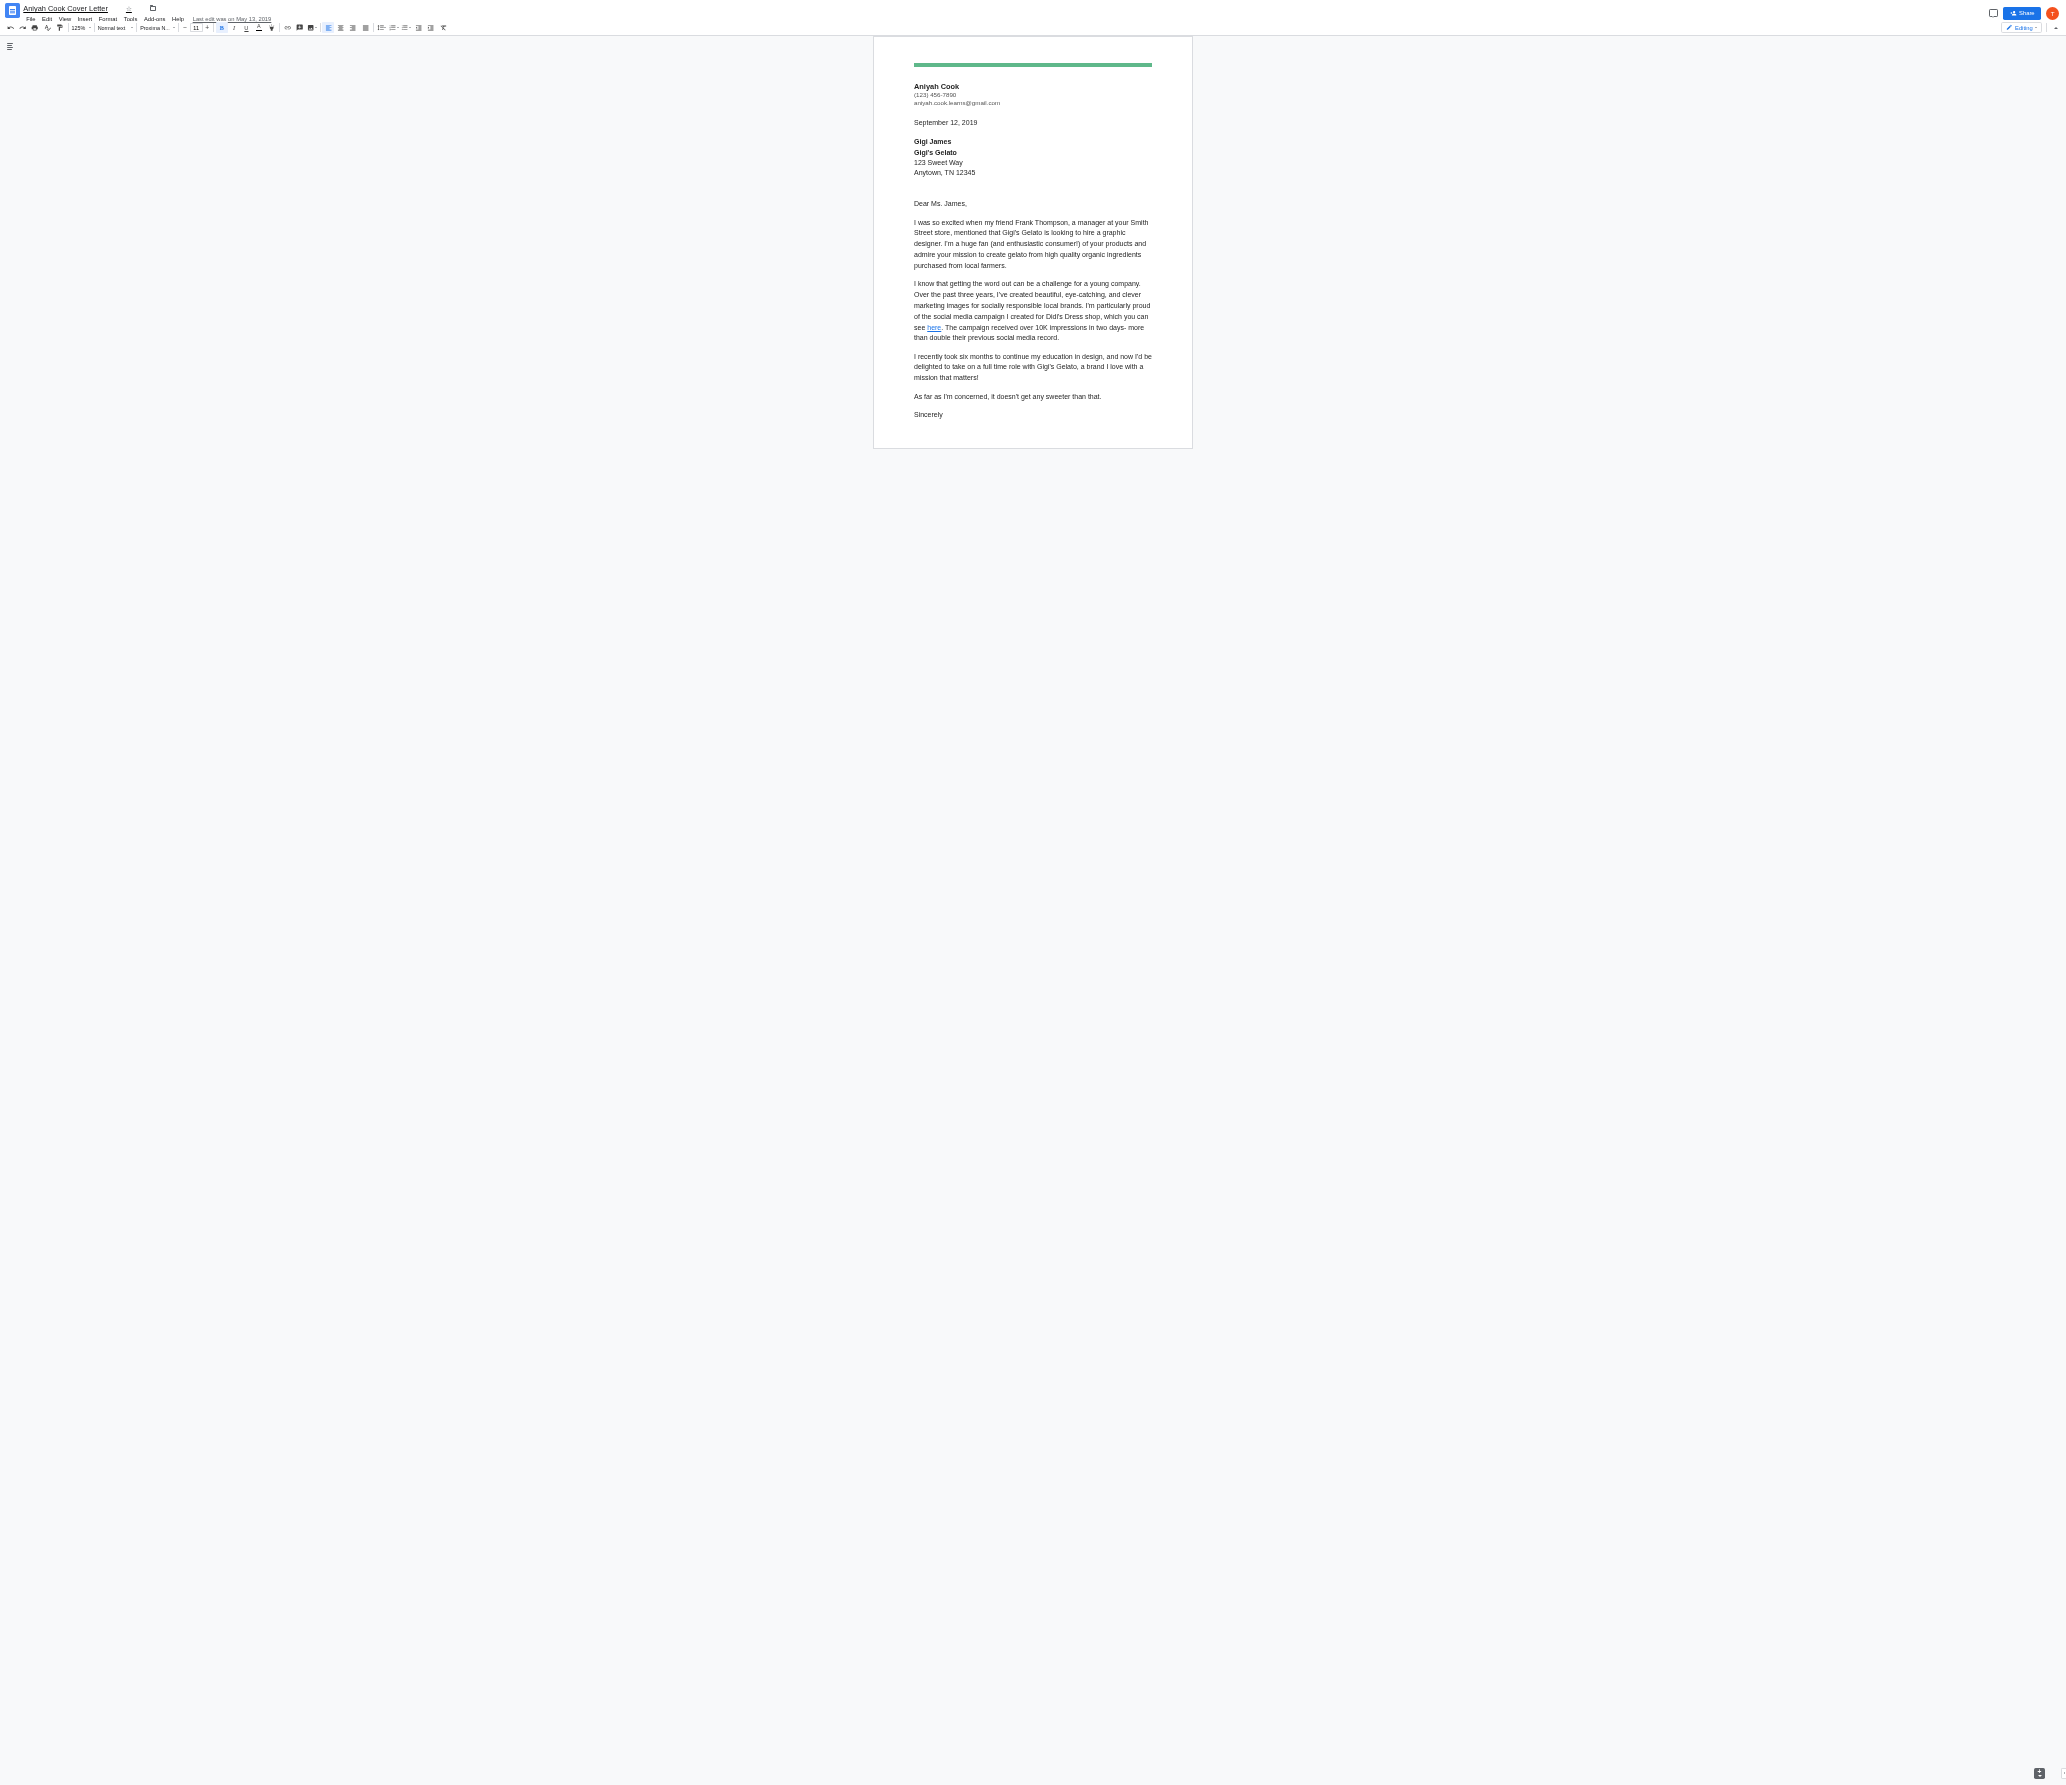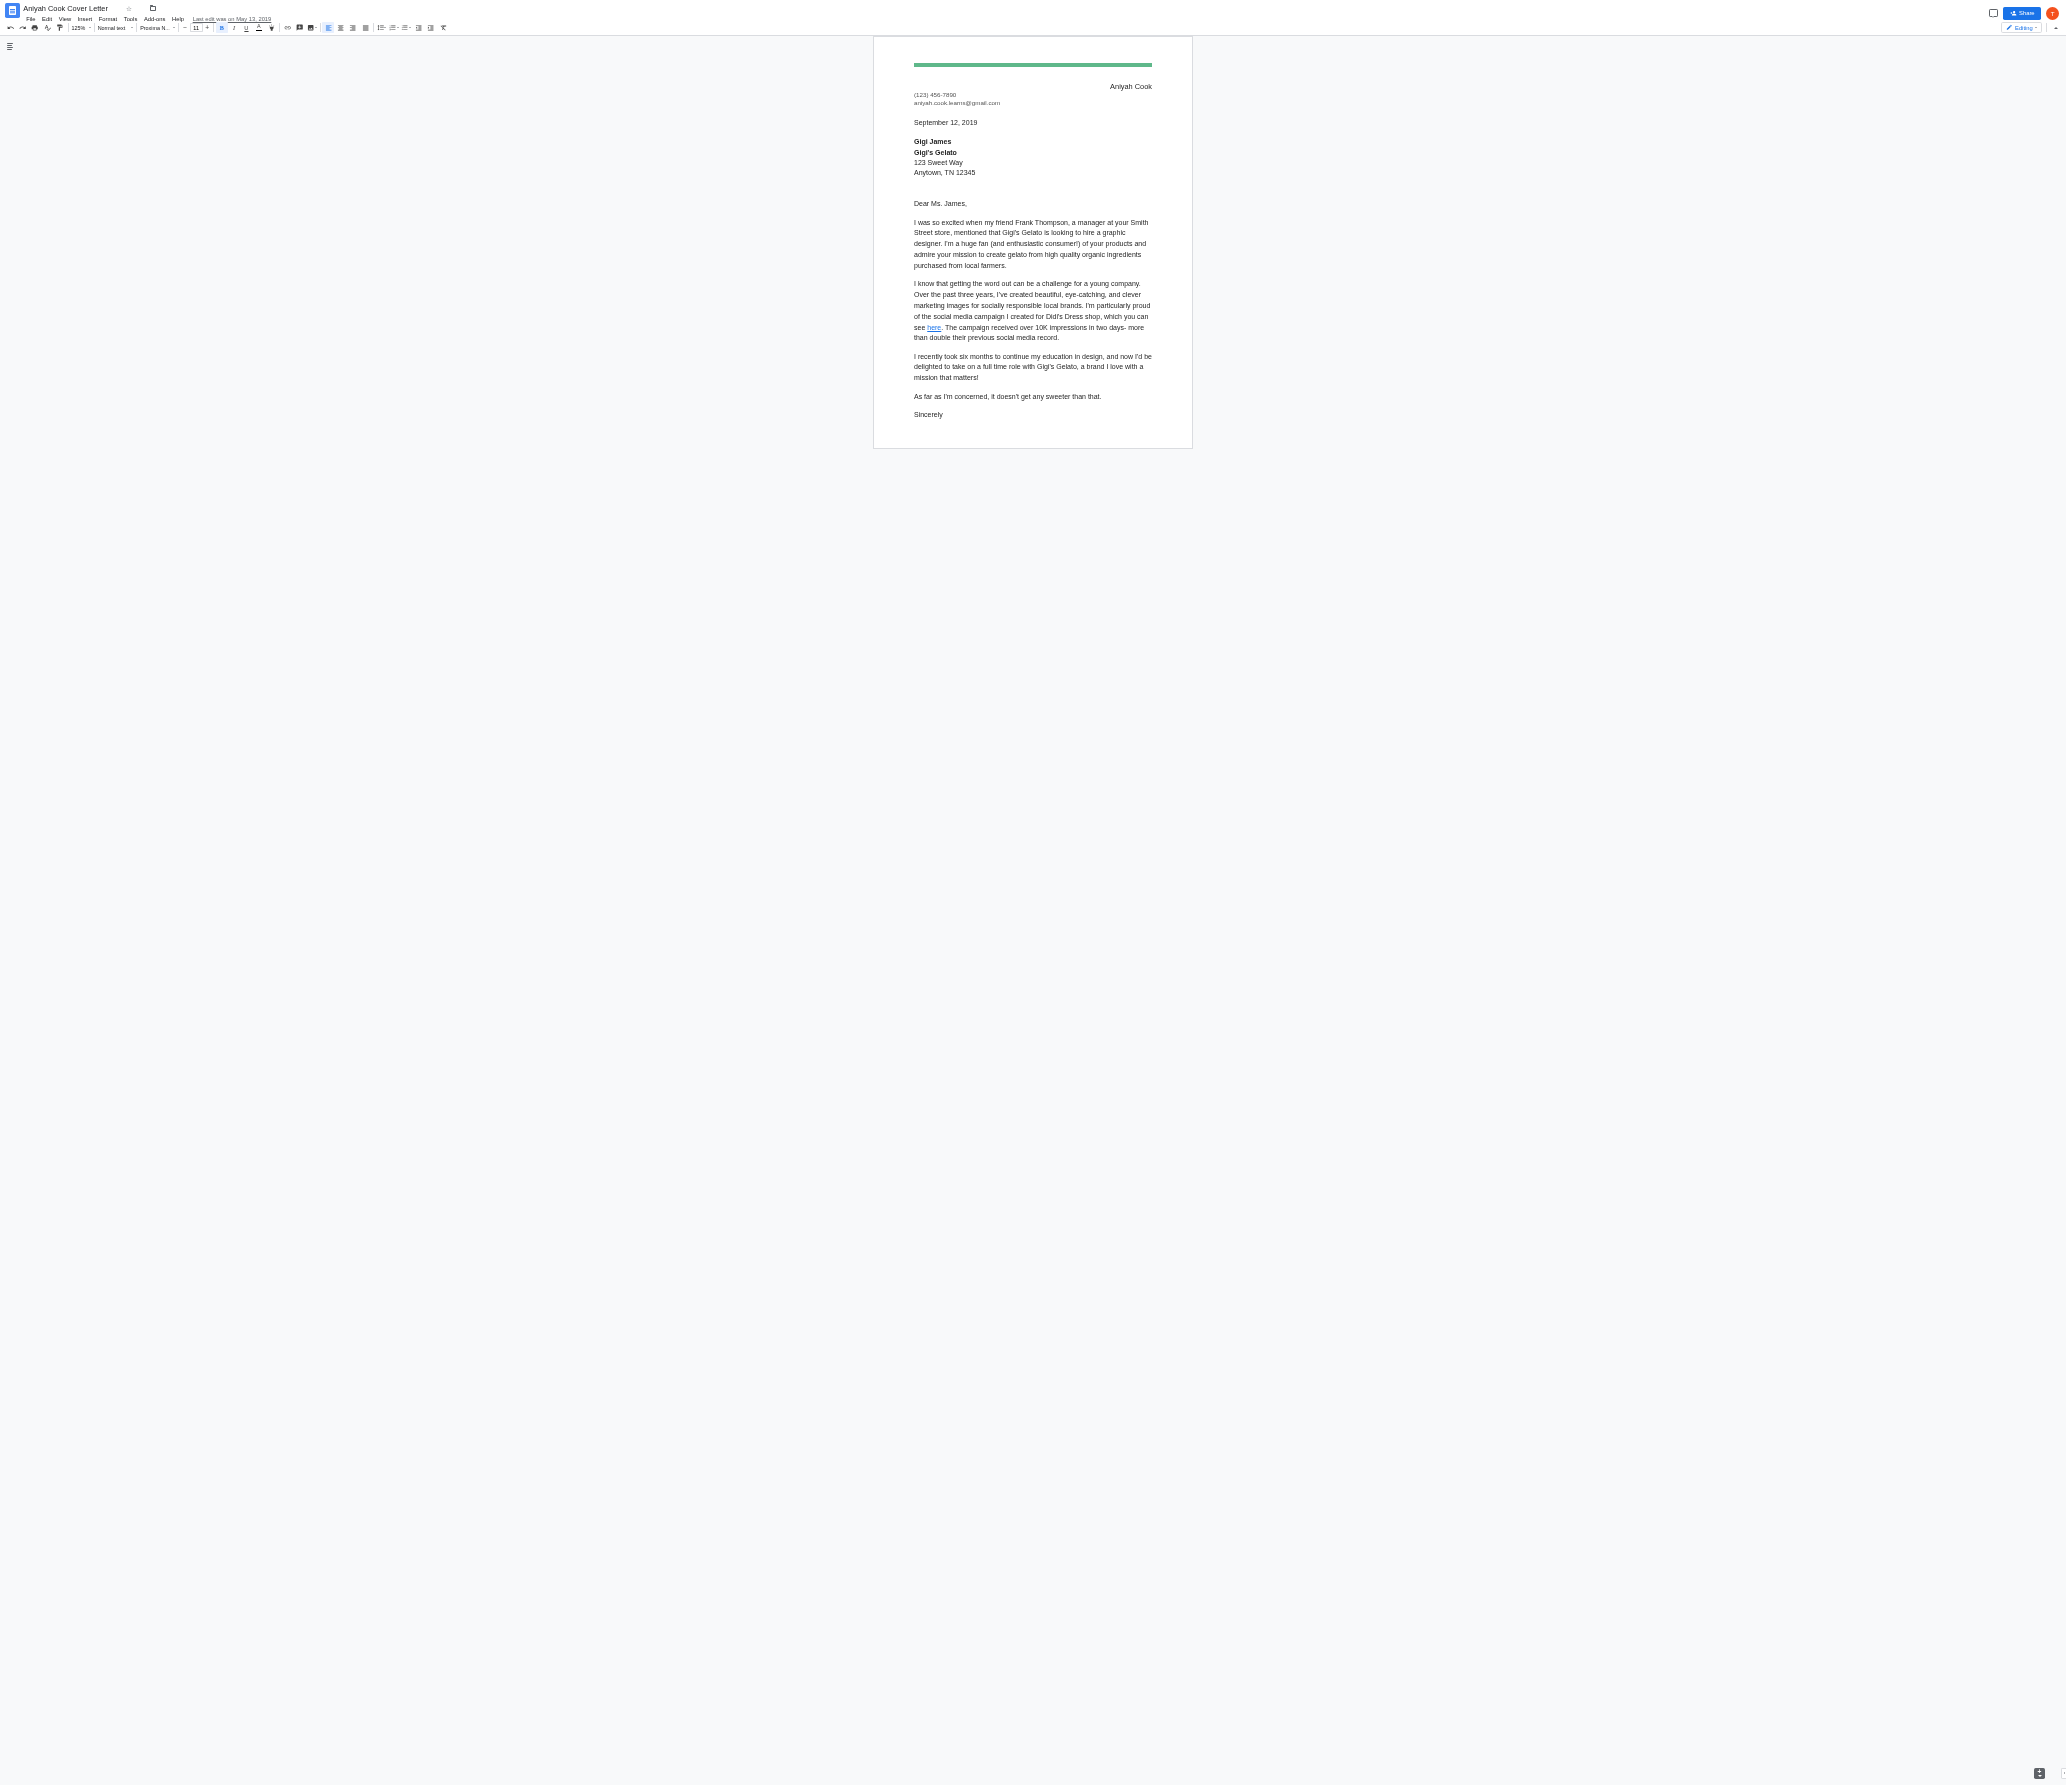--- a/index.html
+++ b/index.html
@@ -4,21 +4,21 @@
   <style>
     * { margin: 0; padding: 0; box-sizing: border-box; }
     body { font-family: Arial, 'Helvetica Neue', sans-serif; background: #fff; overflow: hidden; }
 
     
     .header { display: flex; align-items: flex-start; padding: 3.3px 5px 0 5px; background: #fff; height: 20px; }
     .docs-logo { width: 15px; height: 15px; background: #4285f4; border-radius: 1.7px; display:flex; align-items:center; justify-content:center; margin-right: 3.3px; flex-shrink:0; position:relative; }
     .docs-logo::before { content:''; width: 7.4px; height: 9px; background:#fff; border-radius:0.8px; position:absolute; }
     .docs-logo::after { content:''; width:4.5px; height:0.8px; background:#4285f4; position:absolute; top:5.4px; box-shadow: 0 1.7px 0 #4285f4, 0 3.3px 0 #4285f4; }
     .title-area { flex: 1; }
-    .title-row { display:flex; align-items:center; gap:18px; padding-top:0.8px; }
+    .title-row { display:flex; align-items:center; gap:18px; padding-top:0.8px;text-decoration:underline; }
     .doc-title { font-size: 7.4px; color: #202124; font-weight: 400; letter-spacing: 0; }
     .star-icon { color:#5f6368; font-size:6.6px; cursor:pointer; }
     .move-icon { width:6.6px; height:5.8px; border:0.6px solid #5f6368; border-radius:0.8px; position:relative; cursor:pointer; }
     .move-icon::before { content:''; position:absolute; top:-1.7px; left:-0.6px; width:2.9px; height:1.2px; background:#5f6368; border-radius:0.4px 0.4px 0 0; }
     .menu-row { display:flex; gap:0.8px; margin-top: 1.7px; align-items:center; }
     .menu-item { padding: 1.7px 2.9px; font-size: 5.8px; color:#202124; cursor:pointer; border-radius:1.7px; }
     .last-edit { font-size:5.8px; color:#5f6368; text-decoration:underline; margin-left:5px; cursor:pointer; }
     .header-right { display:flex; align-items:center; gap:5px; padding-right:1.7px; padding-top:3.3px; }
     .comment-icon { width:9px; height:8.3px; border:0.8px solid #5f6368; border-radius:1.2px; position:relative; cursor:pointer; }
     .comment-icon::after { content:''; position:absolute; bottom:-2.1px; left:1.2px; width:0; height:0; border-left:1.7px solid transparent; border-right:1.7px solid transparent; border-top:2.1px solid #5f6368; }
@@ -57,21 +57,21 @@
     .canvas-area { background:#f8f9fa; height: calc(100vh - 36px); position:relative; overflow:hidden; }
     .outline-btn { position:absolute; left:5.8px; top:5.8px; width:10px; height:10px; cursor:pointer; display:flex; flex-direction:column; justify-content:center; gap:1.2px; padding:1.7px; border-radius:0.8px; }
     .outline-btn div { height:0.8px; background:#5f6368; border-radius:0.4px; }
     .outline-btn div:nth-child(1){ width:5.8px; }
     .outline-btn div:nth-child(2){ width:4.1px; }
     .outline-btn div:nth-child(3){ width:5.8px; }
     .outline-btn div:nth-child(4){ width:4.1px; }
 
     .page { width:320px; background:#fff; margin: 0 auto; border:0.4px solid #dadce0; min-height:413px; padding: 26.4px 40px 0 40px; font-family: 'Helvetica Neue', Arial, sans-serif; }
     .accent-bar { height:3.3px; background:#5fb88a; margin-bottom: 15px; }
-    .sender-name { font-size:7.4px; font-weight:400; color:#1f1f1f; margin-bottom:0;text-align:right; }
+    .sender-name { font-size:7.4px; font-weight:700; color:#1f1f1f; margin-bottom:0; }
     .contact { font-size:6.2px; color:#555; line-height:1.4; }
     .date { font-size:7px; color:#1f1f1f; margin-top:10.7px; }
     .recipient { margin-top:11.6px; }
     .recipient .bold-line { font-size:7px; font-weight:700; color:#1f1f1f; line-height:1.5; }
     .recipient .normal-line { font-size:7px; color:#1f1f1f; line-height:1.45; }
     .body-text { margin-top:20.7px; font-size:7px; color:#1f1f1f; line-height:1.55; }
     .body-text p { margin-bottom:7.4px; }
     .body-text a { color:#1a73e8; text-decoration:underline; }
 
     .explore-btn { position:absolute; right:20.7px; bottom:5.8px; width:11.6px; height:11.6px; background:#5f6368; border-radius:1.7px; display:flex; align-items:center; justify-content:center; cursor:pointer; }

